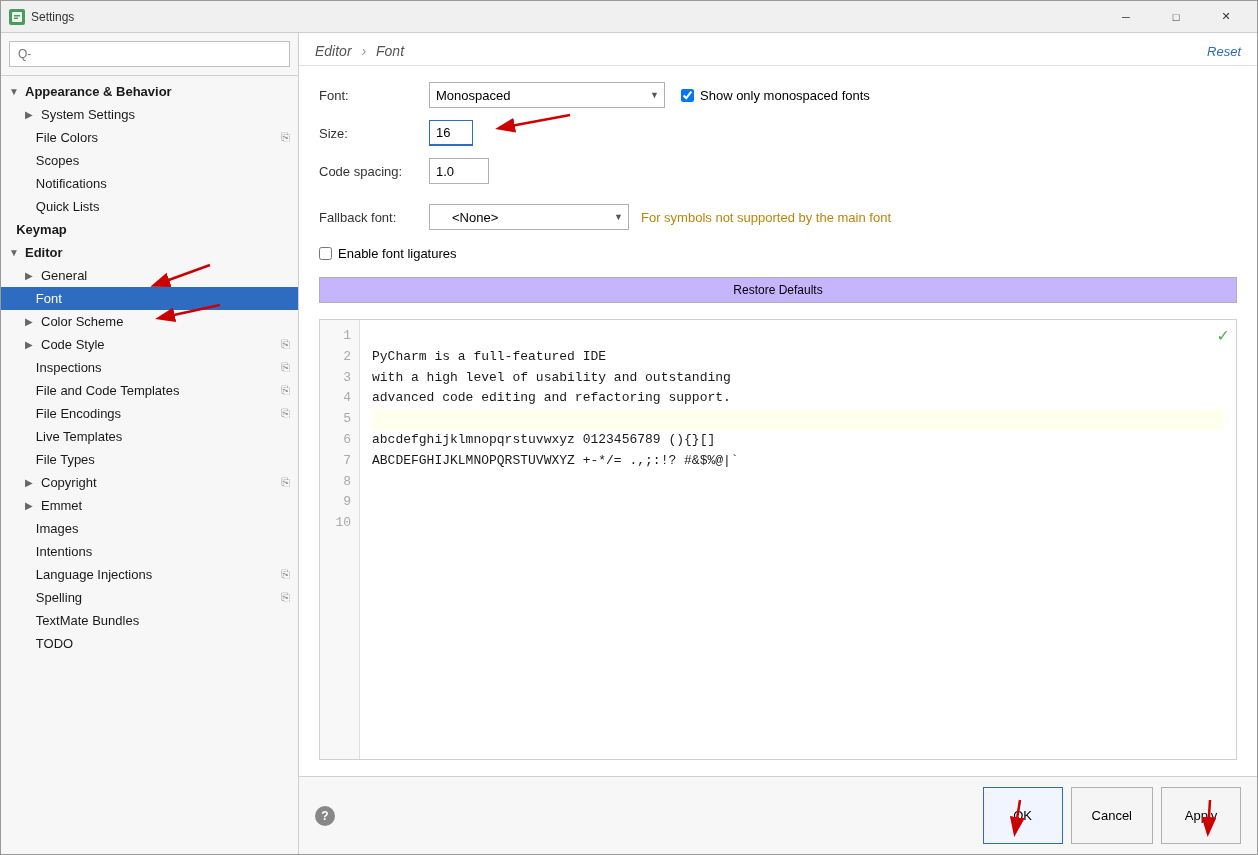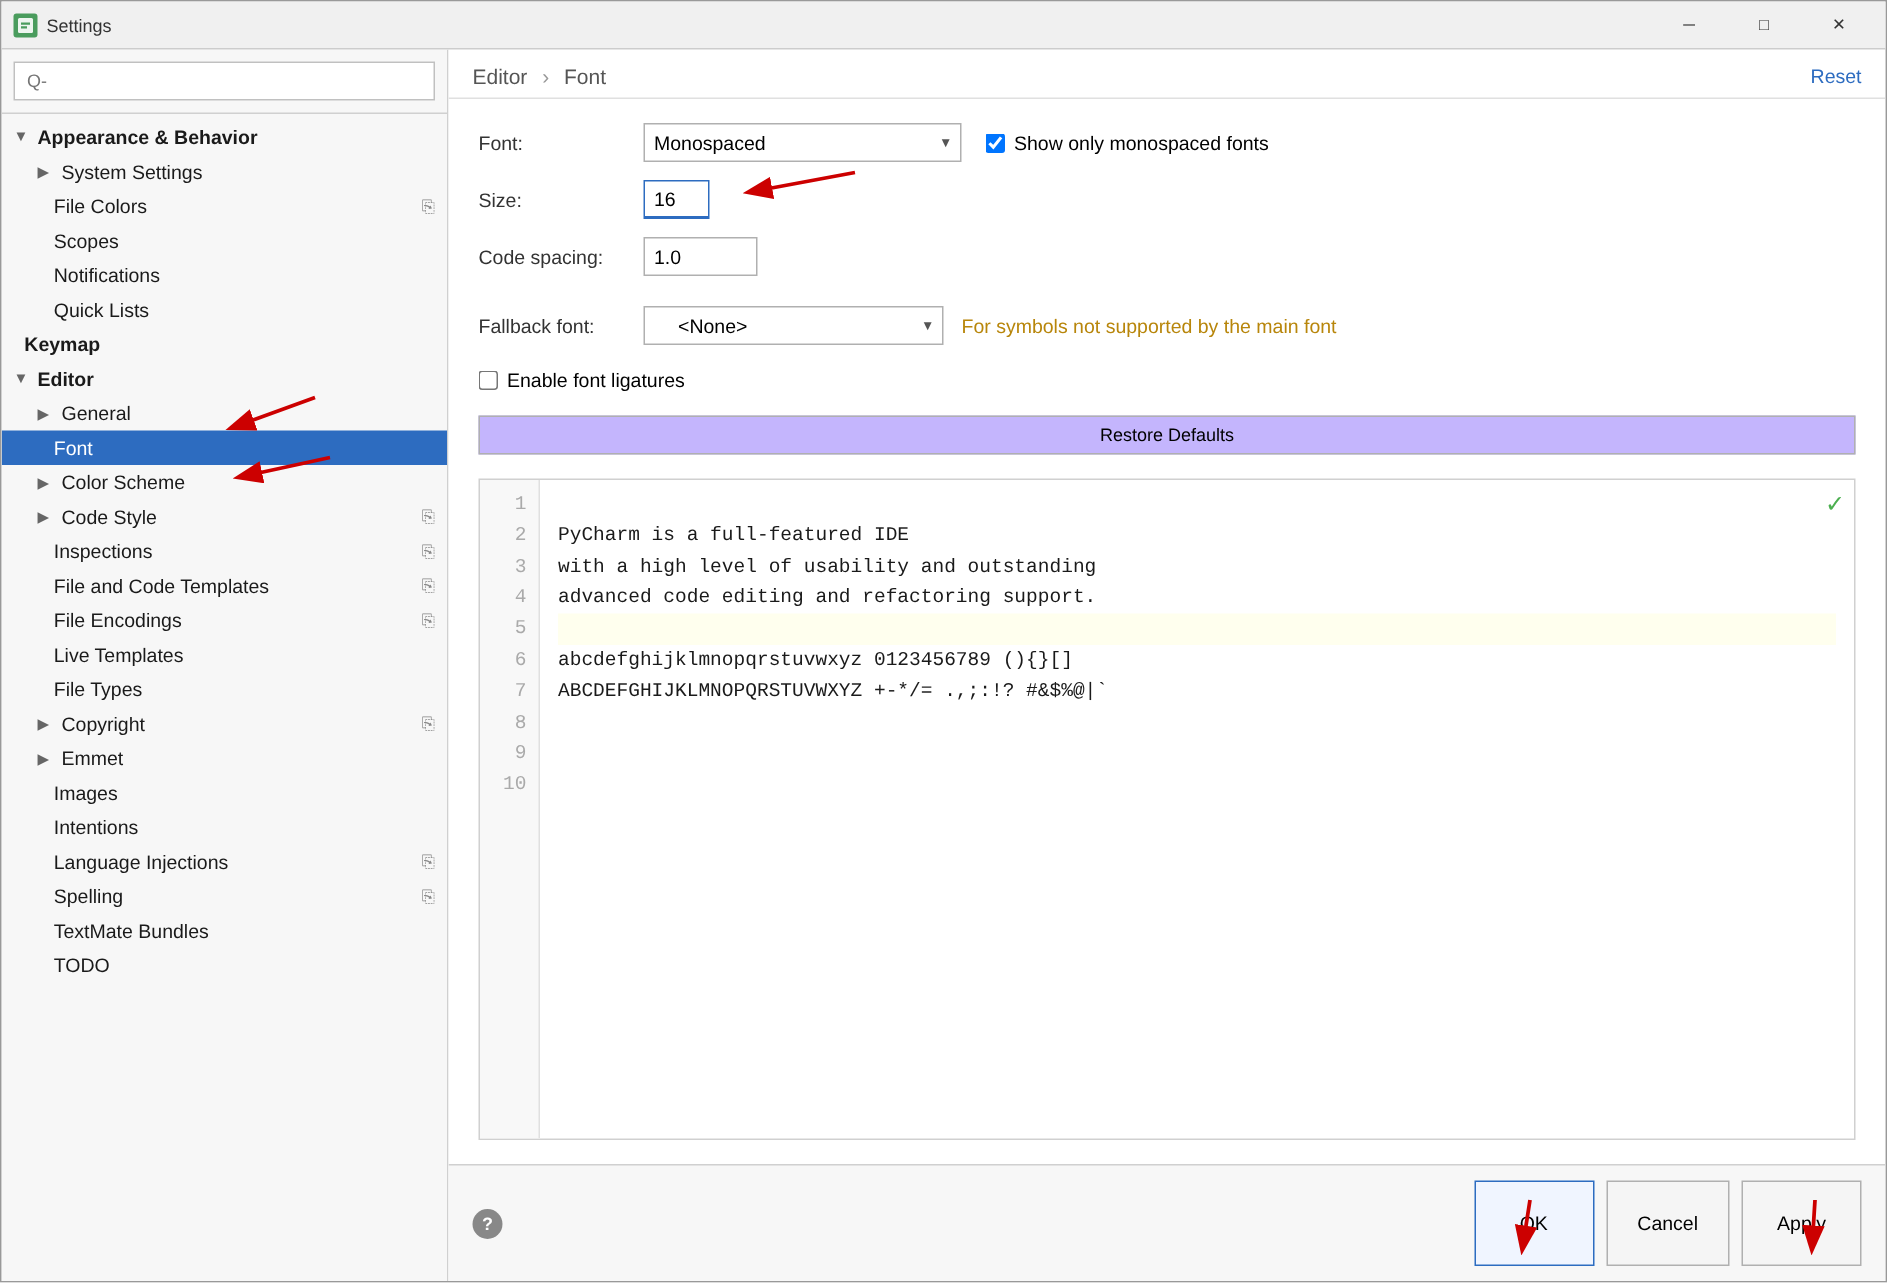--- a/index.html
+++ b/index.html
@@ -151,23 +151,24 @@
       display: flex;
       flex-direction: column;
       background: #ffffff;
       overflow: hidden;
     }
 
     .panel-header {
       padding: 10px 16px 6px;
       border-bottom: 1px solid #e0e0e0;
       display: flex;
-      align-items: flex-start;
+      align-items: flex-end;
       justify-content: space-between;
       flex-shrink: 0;
+      font-style: italic;
     }
 
     .breadcrumb {
       font-size: 14px;
       color: #333;
     }
 
     .breadcrumb span { color: #555; }
     .breadcrumb .sep { margin: 0 6px; color: #999; }
 
@@ -208,21 +209,21 @@
       position: absolute;
       right: 6px;
       top: 50%;
       transform: translateY(-50%);
       font-size: 9px;
       color: #555;
       pointer-events: none;
     }
 
     .select-wrapper select {
-      width: 212px;
+      width: 236px;
       height: 26px;
       border: 1px solid #b0b0b0;
       background: white;
       font-size: 13px;
       padding: 2px 6px;
       cursor: pointer;
       appearance: none;
       -webkit-appearance: none;
       padding-right: 24px;
       outline: none;
@@ -243,21 +244,21 @@
       width: 44px;
       height: 26px;
       border: 1px solid #2d6cc0;
       border-bottom: 2px solid #2d6cc0;
       padding: 2px 6px;
       font-size: 13px;
       outline: none;
     }
 
     .line-spacing-input {
-      width: 76px;
+      width: 60px;
       height: 26px;
       border: 1px solid #b0b0b0;
       padding: 2px 6px;
       font-size: 13px;
       outline: none;
     }
 
     .fallback-select-wrapper {
       position: relative;
       display: inline-block;

